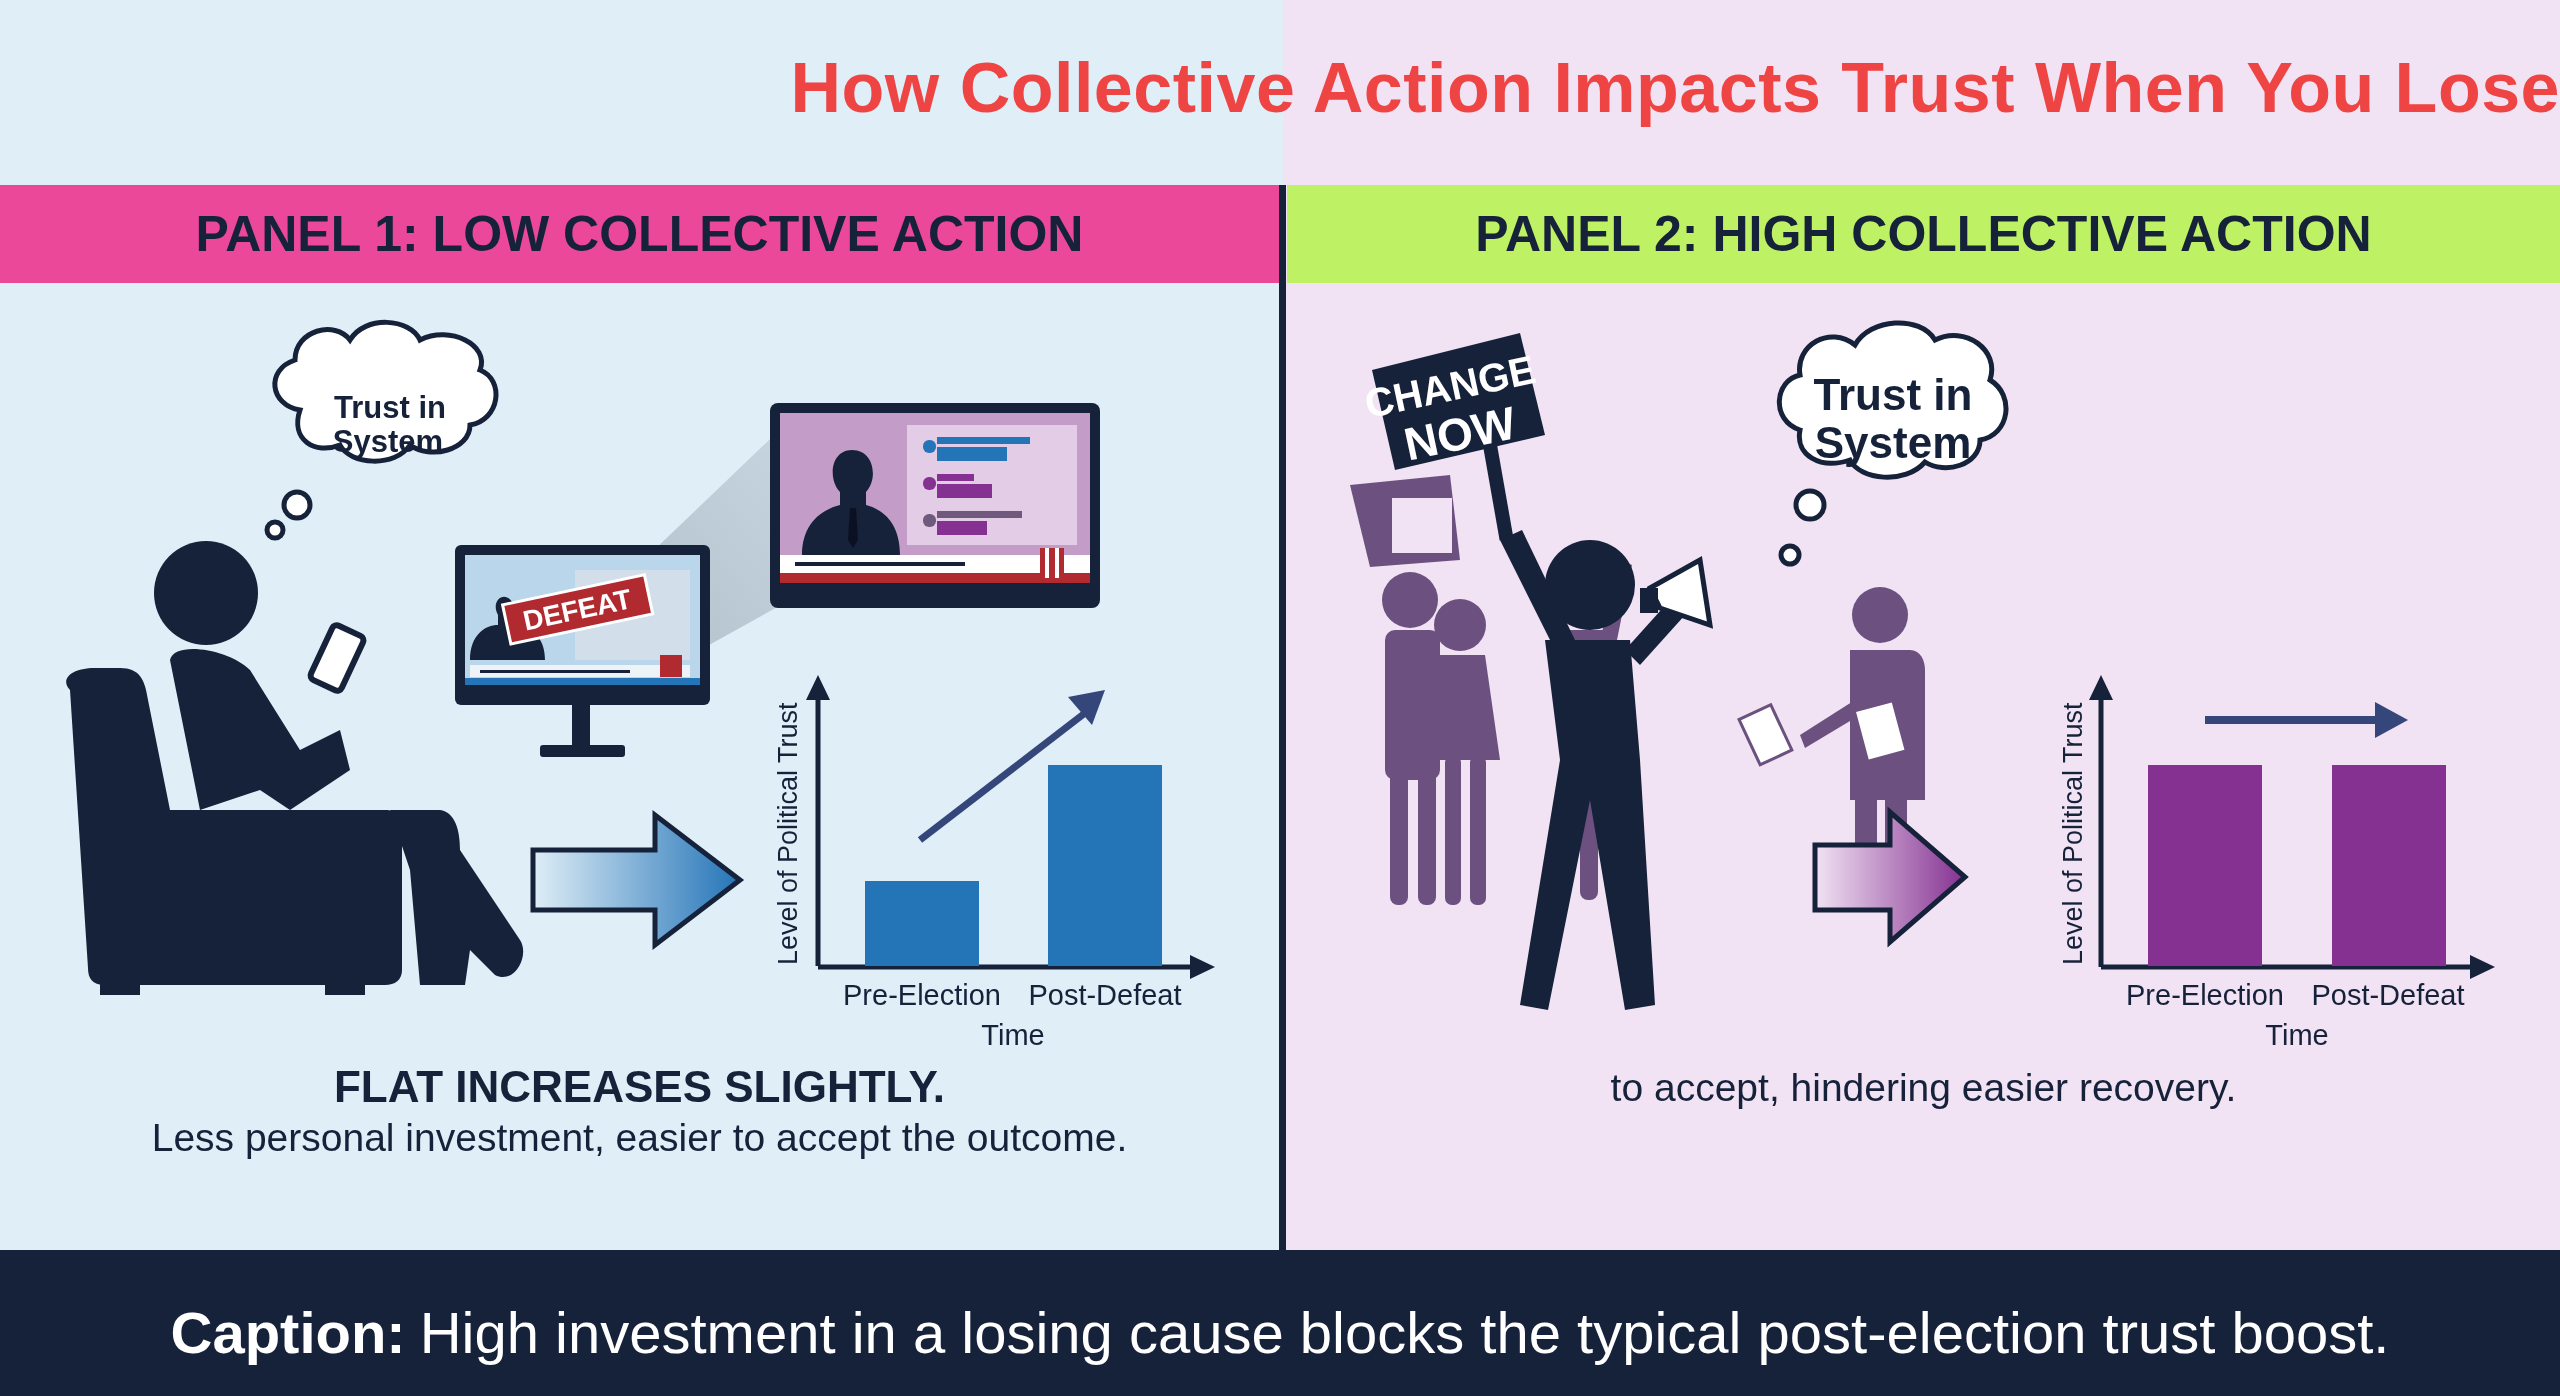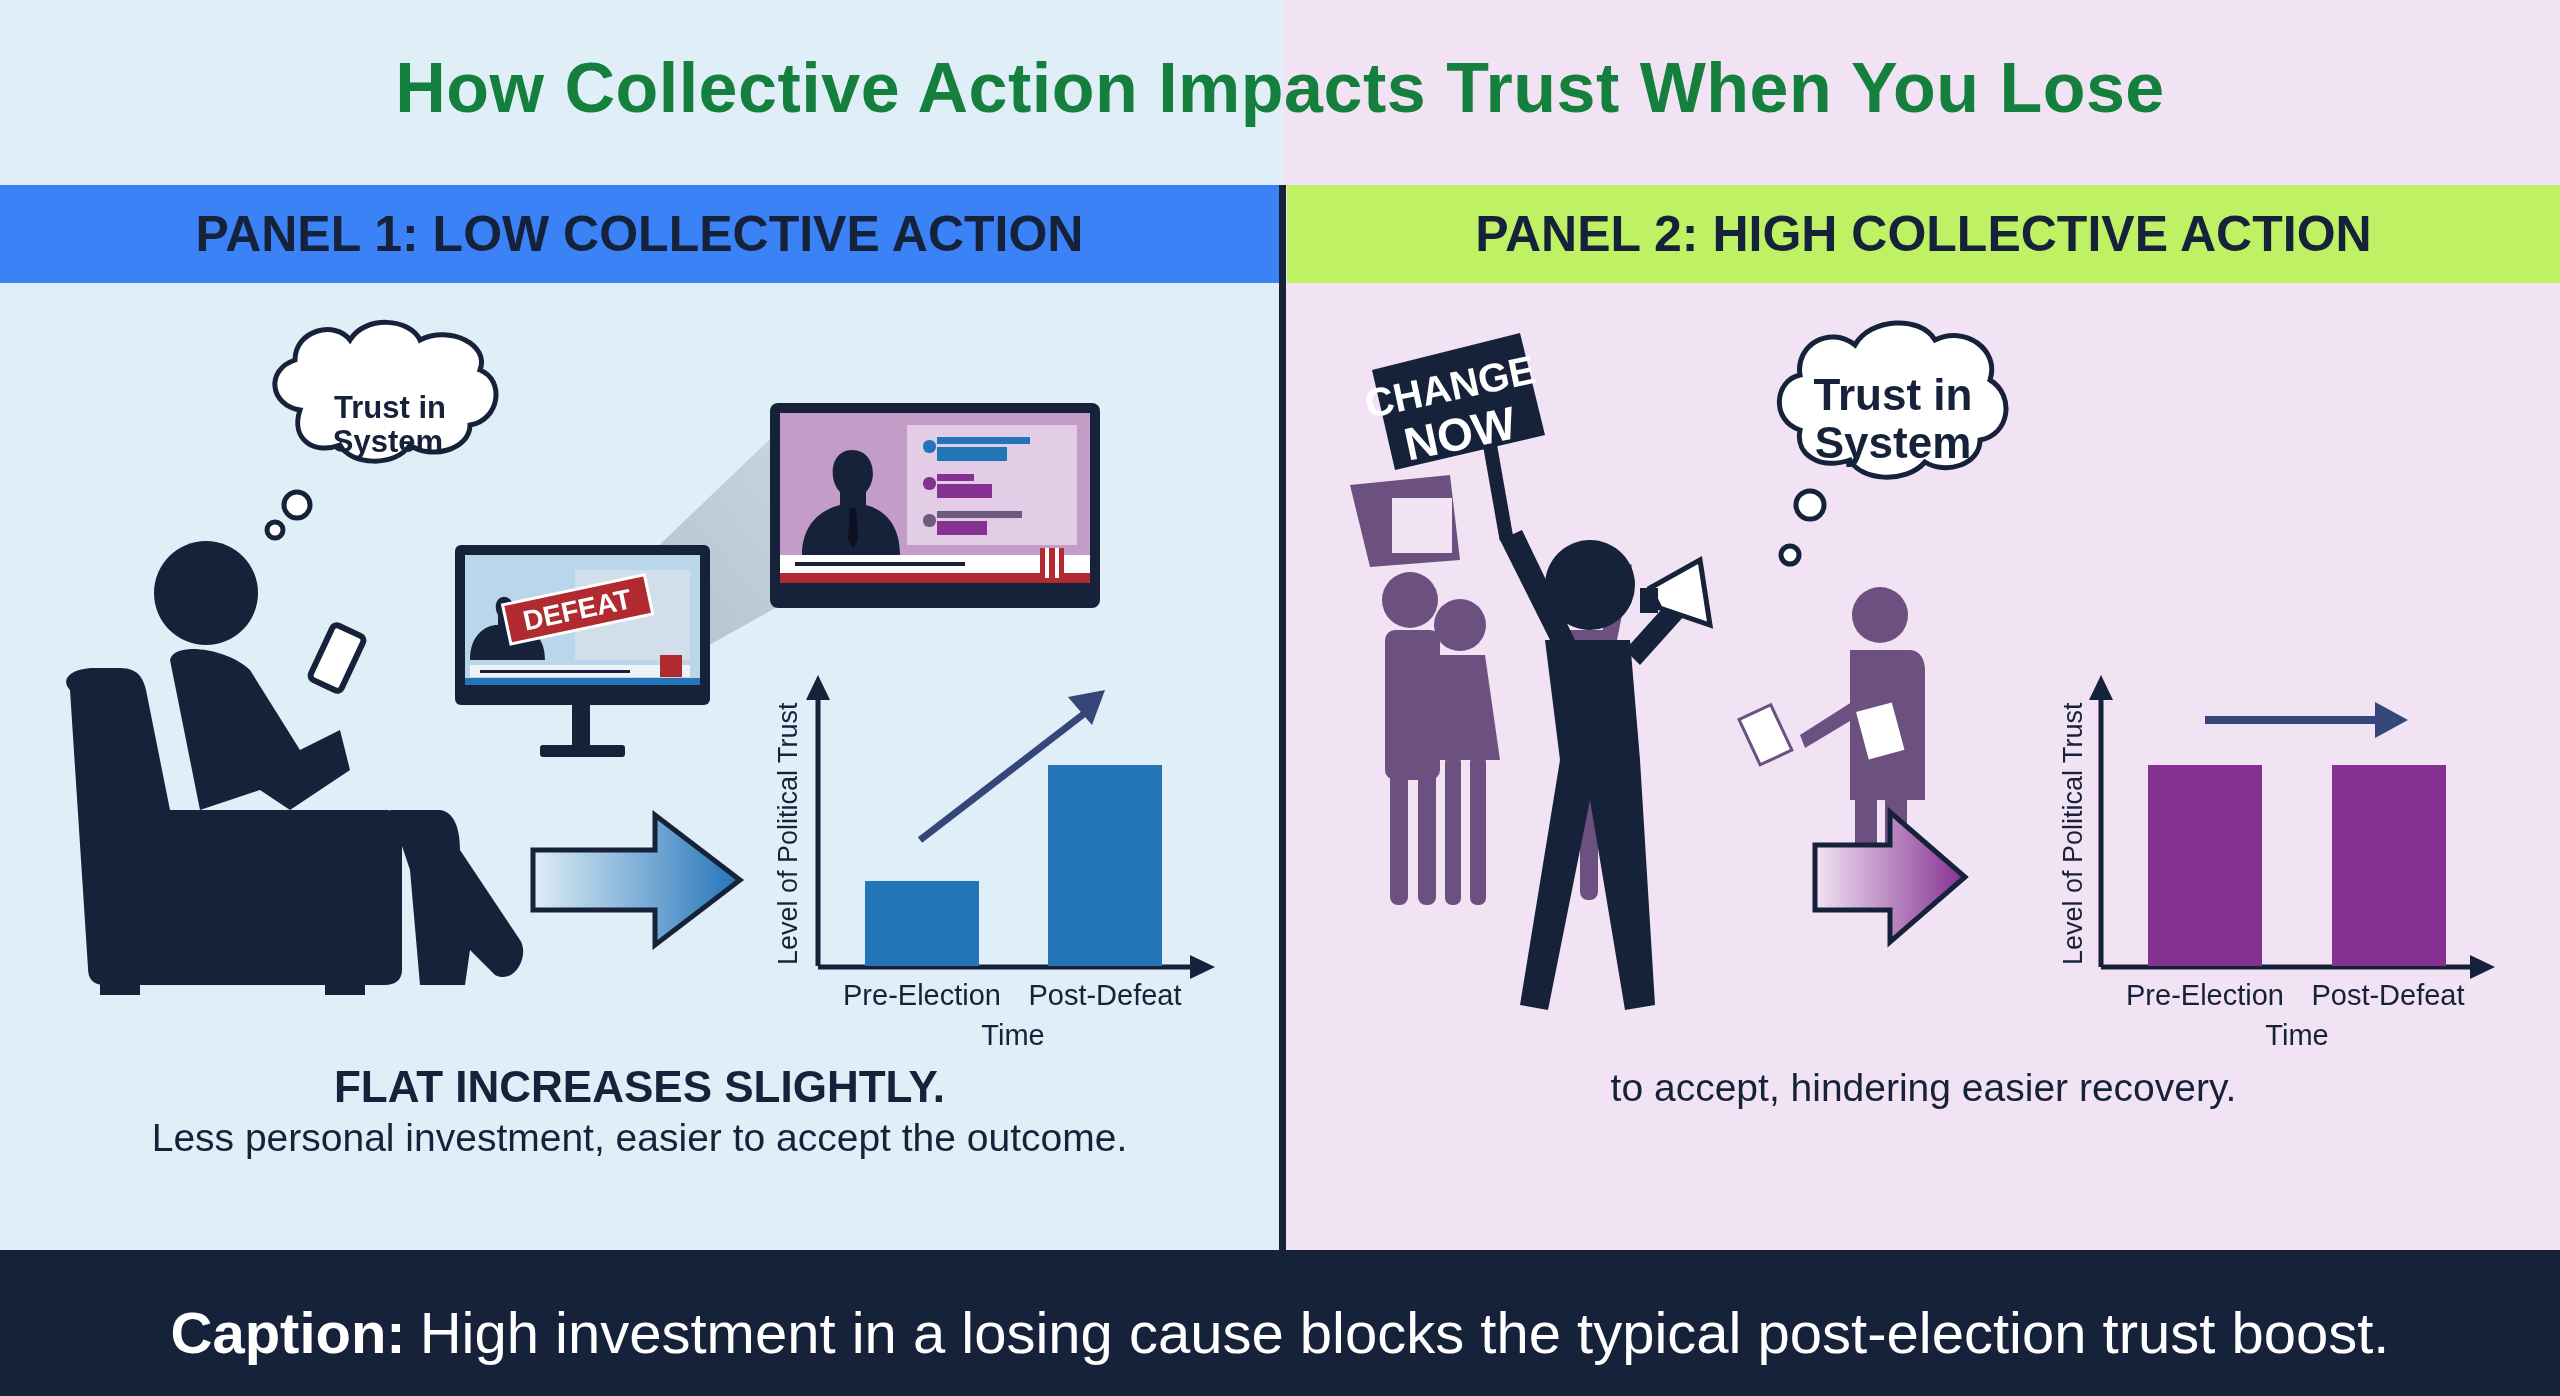--- a/index.html
+++ b/index.html
@@ -1,21 +1,21 @@
 <!DOCTYPE html>
 <html><head>
 <meta charset="utf-8">
 <style>
   html,body{margin:0;padding:0;}
   body{width:2560px;height:1396px;position:relative;overflow:hidden;font-family:"Liberation Sans","DejaVu Sans",sans-serif;color:#16213a;}
   .bg-left{position:absolute;left:0;top:0;width:1283px;height:1250px;background:#dfeef7;}
   .bg-right{position:absolute;left:1283px;top:0;width:1277px;height:1250px;background:#f1e3f3;}
-  .title{position:absolute;left:0;top:48px;width:2560px;text-align:center;font-weight:bold;font-size:70px;letter-spacing:0.5px;color:#15803d;}
+  .title{position:absolute;left:0;top:48px;width:2560px;text-align:right;font-weight:bold;font-size:70px;letter-spacing:0.5px;color:#ef4444;}
   .panel-head{position:absolute;top:185px;height:98px;display:flex;align-items:center;justify-content:center;font-weight:bold;font-size:50px;color:#16213a;}
-  .ph1{left:0;width:1279px;background:#3b82f6;}
+  .ph1{left:0;width:1279px;background:#ec4899;}
   .ph2{left:1287px;width:1273px;background:#bef264;}
   .divider{position:absolute;left:1279px;top:185px;width:7px;height:1065px;background:#16213a;}
   .caption{position:absolute;left:0;top:1250px;width:2560px;height:164px;background:#16213a;display:flex;align-items:center;justify-content:center;color:#fff;font-size:58px;}
   .caption b{font-weight:bold;margin-right:14px;}
   .summary{position:absolute;text-align:center;}
   .summary .h{font-weight:bold;font-size:44px;color:#16213a;}
   .summary .d{font-size:39px;color:#16213a;line-height:52px;}
   .illus{position:absolute;}
   .chart-y-label{font-size:27px;fill:#16213a;}
   .chart-tick{font-size:29px;fill:#16213a;}

